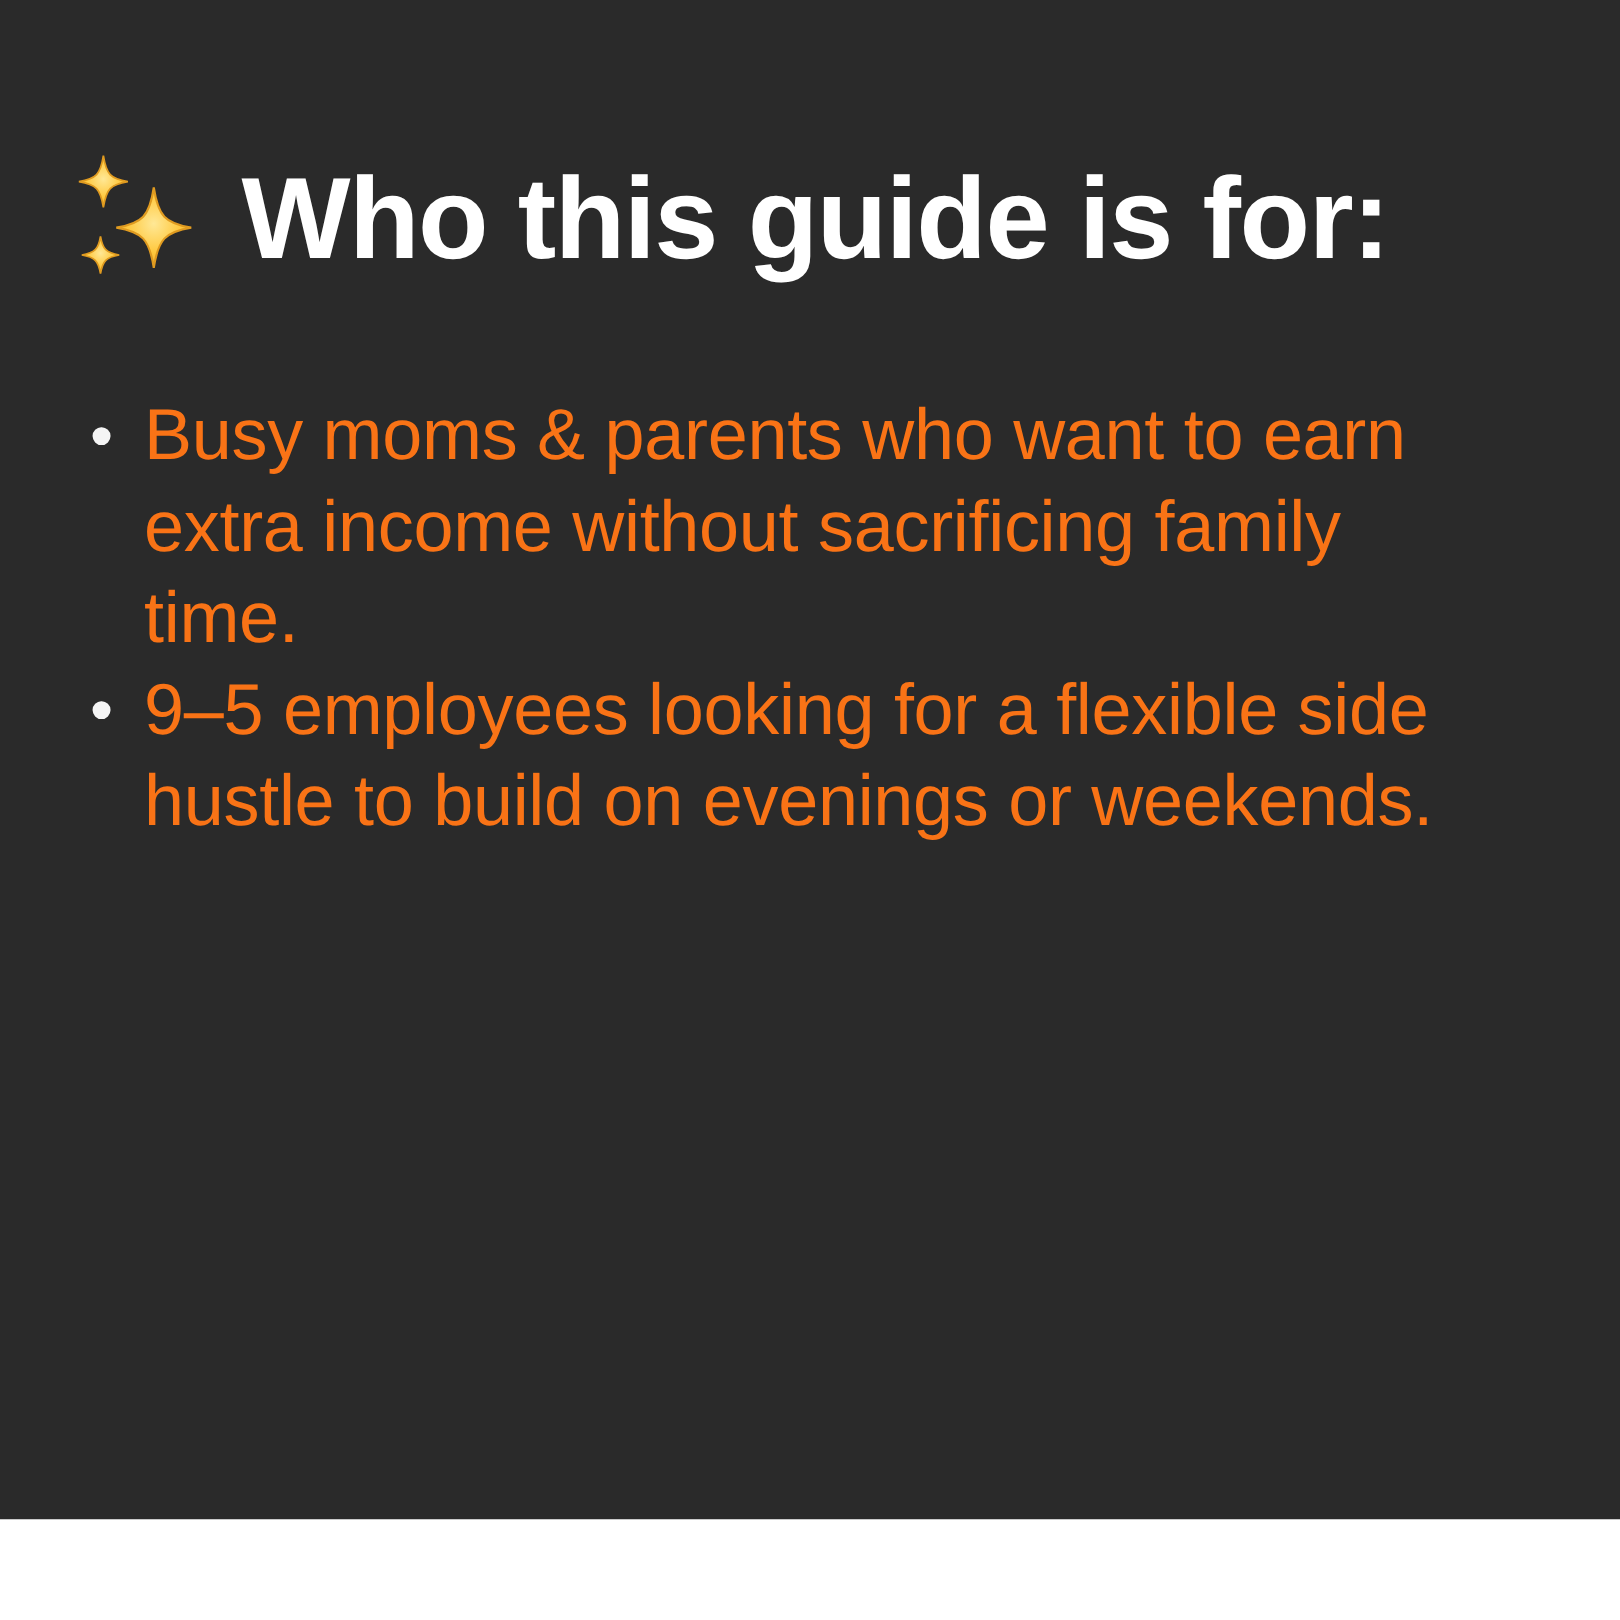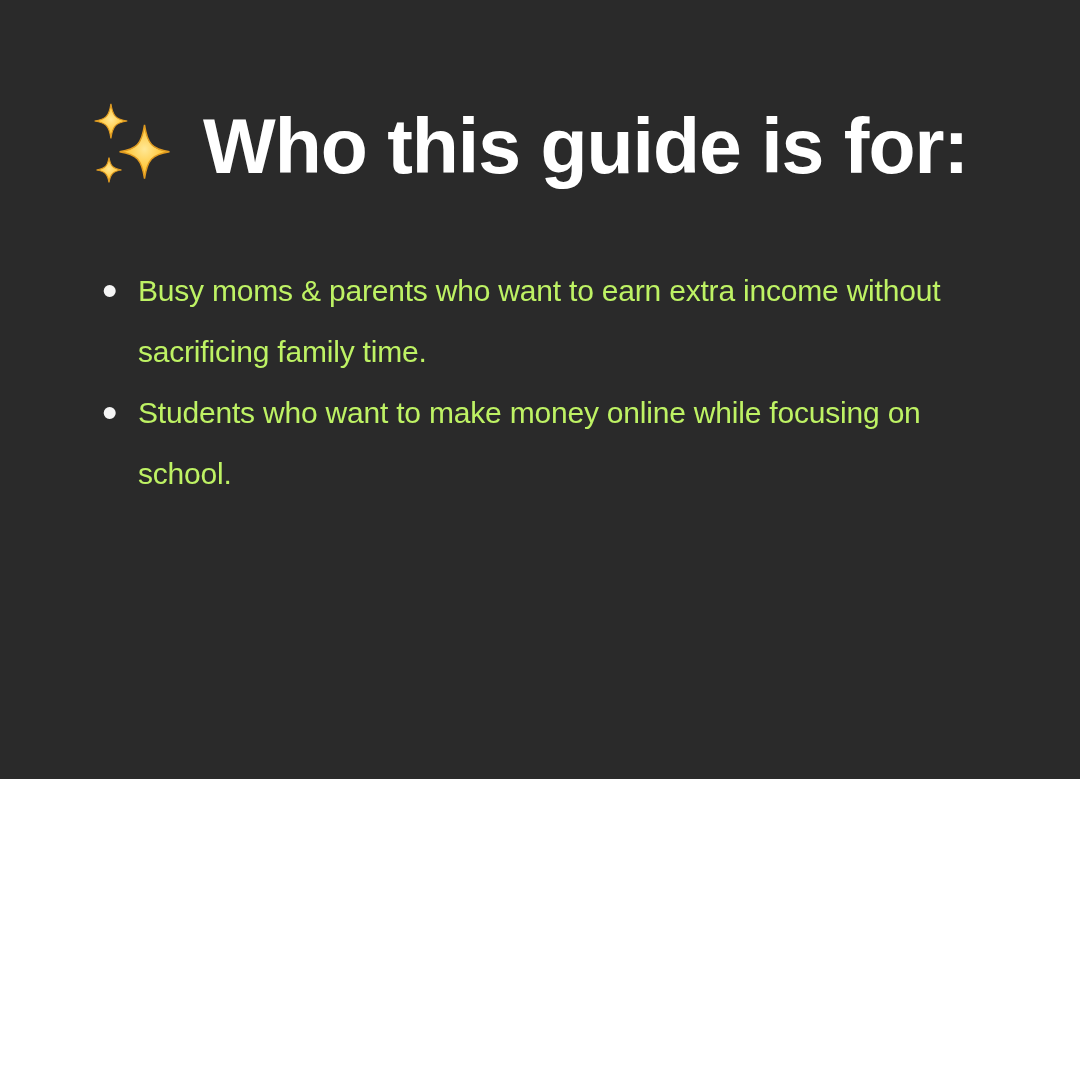--- a/index.html
+++ b/index.html
@@ -2,24 +2,24 @@
 <html><head>
 <meta charset="utf-8">
 <style>
   html, body {
     margin: 0;
     padding: 0;
   }
   .page {
     position: relative;
     width: 1080px;
-    height: 779px;
+    height: 1013px;
     box-sizing: border-box;
     background: #2a2a2a;
-    padding: 98px 62px 60px 85px;
+    padding: 98px 62px 60px 43px;
     overflow: hidden;
     font-family: "Liberation Sans", sans-serif;
   }
   .title-row {
     display: flex;
     align-items: center;
     gap: 22px;
     margin: 0 0 66px 0;
   }
   .sparkles {
@@ -36,22 +36,22 @@
     white-space: nowrap;
   }
   ul.bullet-list {
     list-style: none;
     margin: 0;
     padding: 0 0 0 53px;
     max-width: 900px;
   }
   ul.bullet-list li {
     position: relative;
-    color: #bef264;
-    font-size: 30px;
+    color: #f97316;
+    font-size: 48px;
     font-weight: 400;
     line-height: 61px;
     letter-spacing: -0.2px;
   }
   ul.bullet-list li::before {
     content: "\2022";
     position: absolute;
     left: -36px;
     top: 0;
     color: #f5f5f5;
@@ -78,16 +78,16 @@
 
       <path fill="url(#gold)" stroke="#e09b20" stroke-width="1.2" d="M27 6 C29 19 32 22 44 24 C32 26 29 29 27 42 C25 29 22 26 10 24 C22 22 25 19 27 6 Z"></path>
 
       <path fill="url(#gold)" stroke="#e09b20" stroke-width="1.2" d="M25 62 C26.5 71 29 73.5 38 75 C29 76.5 26.5 79 25 88 C23.5 79 21 76.5 12 75 C21 73.5 23.5 71 25 62 Z"></path>
     </svg>
     <span class="title-text">Who this guide is for:</span>
   </h1>
 
   <ul class="bullet-list">
     <li>Busy moms &amp; parents who want to earn extra income without sacrificing family time.</li>
-    <li>Students who want to make money online while focusing on school.</li>
+    <li>9–5 employees looking for a flexible side hustle to build on evenings or weekends.</li>
   </ul>
 
 </div>
 
 </body></html>

